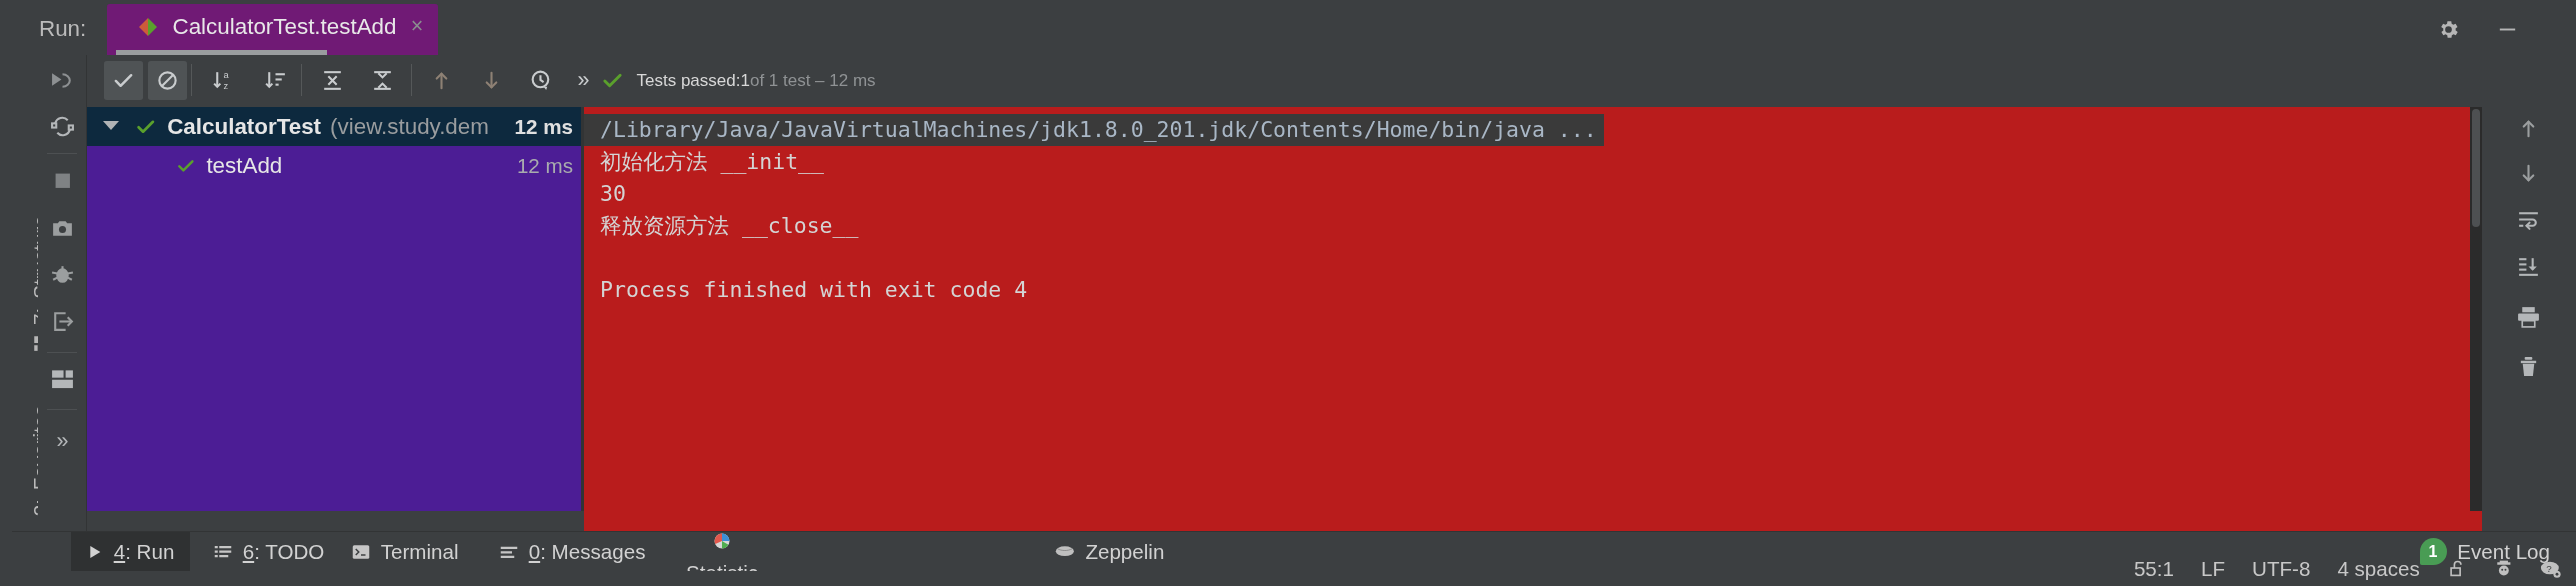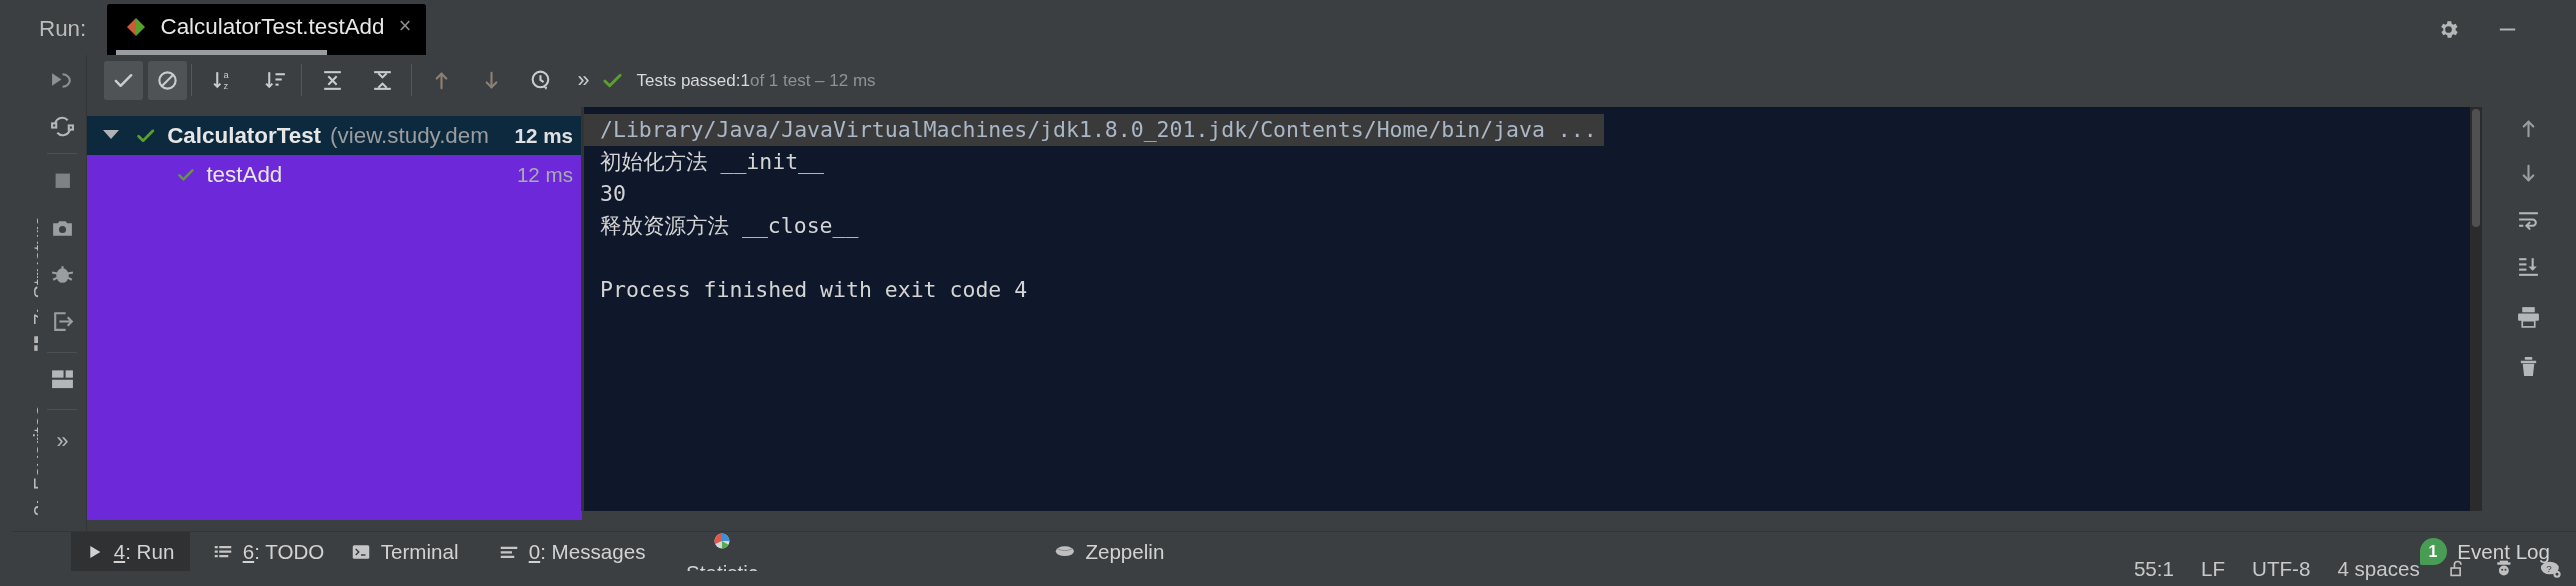--- a/index.html
+++ b/index.html
@@ -7,21 +7,21 @@
     width:2576px;height:587px;overflow:hidden;
     font-family:"Liberation Sans",sans-serif;
     color:#bbbbbb;
     -webkit-font-smoothing:antialiased;
   }
   .app{position:relative;width:2576px;height:587px;background:#3c3f41;}
 
   
   .titlerow{position:absolute;left:0;top:0;width:2576px;height:55px;background:#3c3f41;}
   .run-label{position:absolute;left:39px;top:16px;font-size:22.4px;color:#bbbbbb;}
-  .tab{position:absolute;left:107px;top:3.6px;height:52px;background:#000000;border-top-left-radius:2.7px;border-top-right-radius:2.7px;}
+  .tab{position:absolute;left:107px;top:3.6px;height:52px;background:#701a75;border-top-left-radius:2.7px;border-top-right-radius:2.7px;padding-left:12px;}
   .tab-inner{display:flex;align-items:center;height:47px;padding:0 14.3px 0 18px;}
   .tab-icon{width:23px;height:23px;position:relative;margin-right:12.5px;flex:0 0 auto;}
   .tab-icon .l{position:absolute;left:1.8px;top:2.7px;width:0;height:0;border-top:9px solid transparent;border-bottom:9px solid transparent;border-right:9px solid #cc5b3a;}
   .tab-icon .r{position:absolute;left:10.7px;top:2.7px;width:0;height:0;border-top:9px solid transparent;border-bottom:9px solid transparent;border-left:9px solid #5aa02c;}
   .tab-title{font-size:22.4px;color:#e8e8e8;white-space:nowrap;}
   .tab-close{margin-left:14.3px;font-size:21.5px;color:#8a8d8f;line-height:1;}
   .tab-underline{position:absolute;left:116px;top:50px;width:211px;height:5.4px;background:#9a9d9f;}
 
   .win-btn{position:absolute;top:18px;width:23px;height:23px;}
   .gear{right:116px;}
@@ -43,32 +43,32 @@
           transform-origin:left top;transform:rotate(-90deg);
           font-size:20.6px;color:#bbbbbb;white-space:nowrap;}
   .vl-u{text-decoration:underline;}
 
   
   .rail{position:absolute;left:38px;top:55px;width:48px;height:476px;background:#3c3f41;border-right:0.9px solid #323435;}
   .rail-ic{position:absolute;left:5.4px;width:38px;height:38px;display:flex;align-items:center;justify-content:center;}
   .rail-sep{position:absolute;left:9px;width:30px;height:0.9px;background:#4d5052;}
 
   
-  .tree{position:absolute;left:87px;top:116px;width:495px;height:404px;background:#6d28d9;}
+  .tree{position:absolute;left:87px;top:107px;width:495px;height:404px;background:#4c1d95;}
   .tree-row{position:relative;height:39px;display:flex;align-items:center;}
   .tree-row.sel{background:#0d293e;}
   .tw-arrow{position:absolute;left:16px;top:14.3px;width:0;height:0;border-left:8px solid transparent;border-right:8px solid transparent;border-top:9px solid #b0b3b5;}
   .tr-name{font-size:22.4px;color:#e6e6e6;white-space:nowrap;}
   .tr-pkg{font-size:22.4px;color:#9a9d9f;margin-left:9px;white-space:nowrap;}
   .tr-time{position:absolute;right:9px;font-size:20.6px;color:#a9acae;}
   .tr-time.sel{color:#e0e0e0;font-weight:bold;}
   .vsplit{position:absolute;left:581px;top:107px;width:2.7px;height:404px;background:#323435;}
 
   
-  .console{position:absolute;left:584px;top:107px;width:1898px;height:404px;background:#0f172a;overflow:hidden;}
+  .console{position:absolute;left:584px;top:107px;width:1898px;height:480px;background:#b91c1c;overflow:hidden;}
   .cline{font-family:"DejaVu Sans Mono","Liberation Mono",monospace;font-size:21.5px;line-height:32px;white-space:pre;padding-left:16px;}
   .cline.cmd{color:#a9b7c6;background:#3a3a3a;display:inline-block;padding-right:7.2px;}
   .cline.out{color:#d4d4d4;}
   .cline.blank{height:32px;}
   .cscroll{position:absolute;right:0;top:0;width:12.5px;height:404px;background:#2b2b2b;}
   .cscroll i{position:absolute;left:2.7px;top:1.8px;width:8px;height:118px;background:#4e5052;border-radius:4.5px;display:block;}
 
   
   .rtools{position:absolute;left:2496px;top:107px;width:81px;height:404px;background:#3c3f41;}
   .rt-ic{position:absolute;left:12.5px;width:39px;height:39px;display:flex;align-items:center;justify-content:center;}

